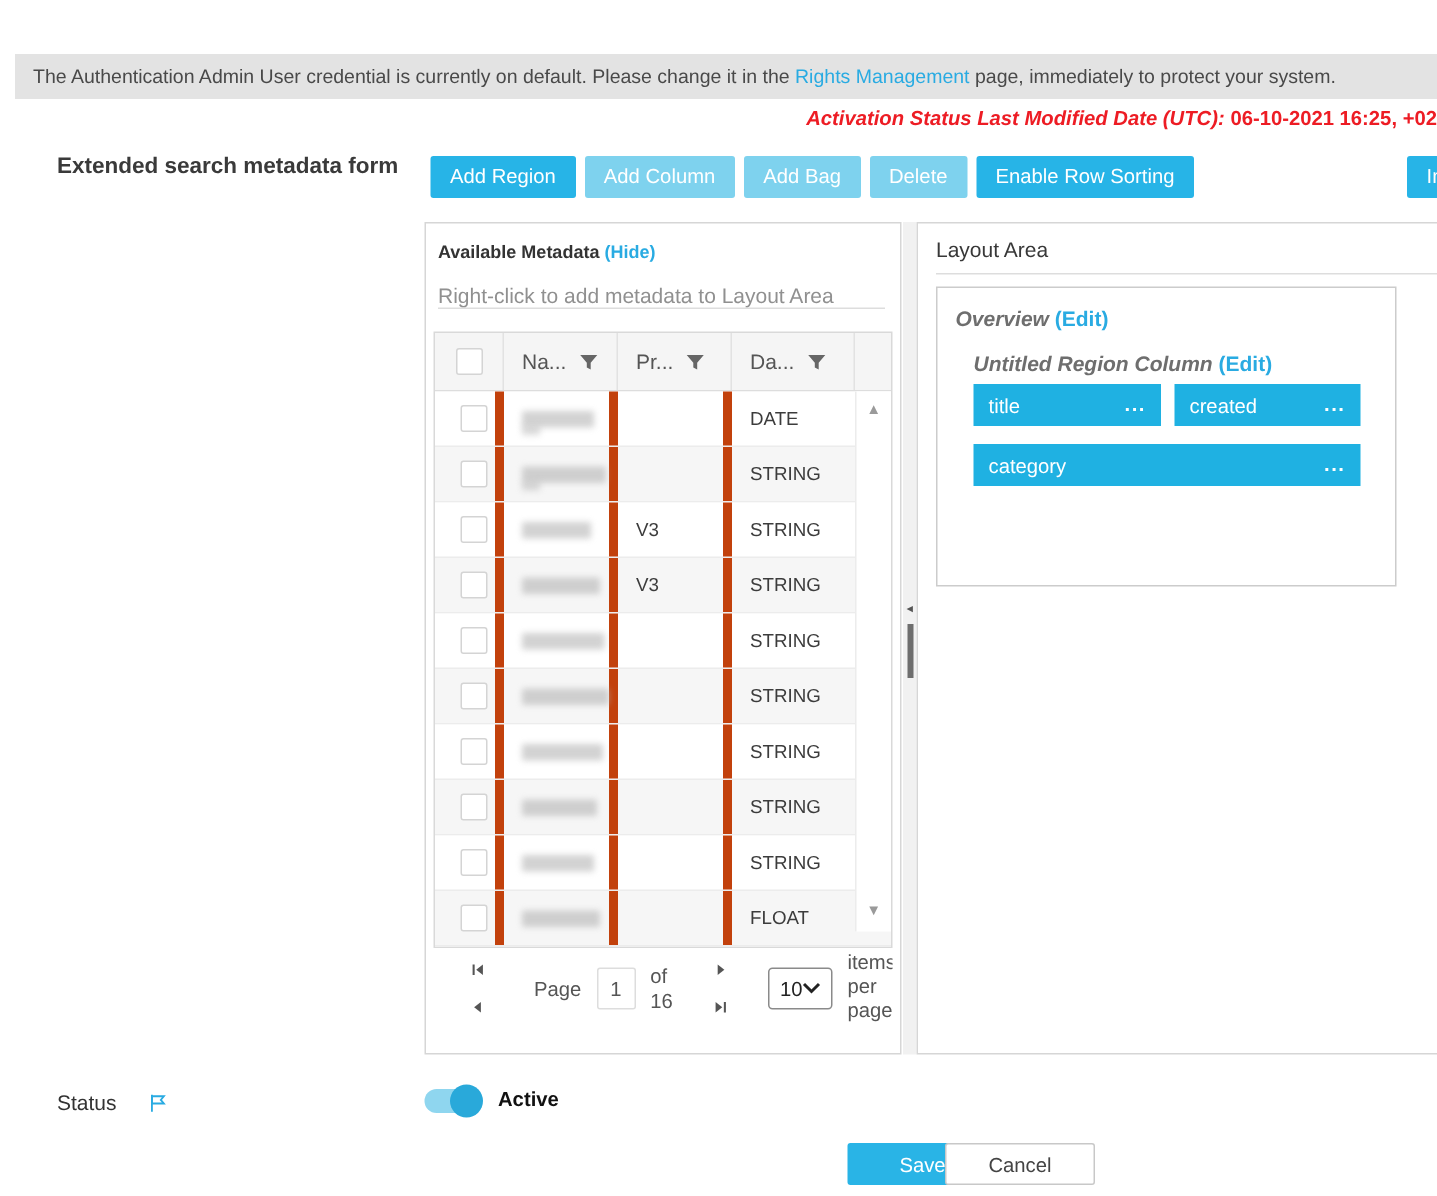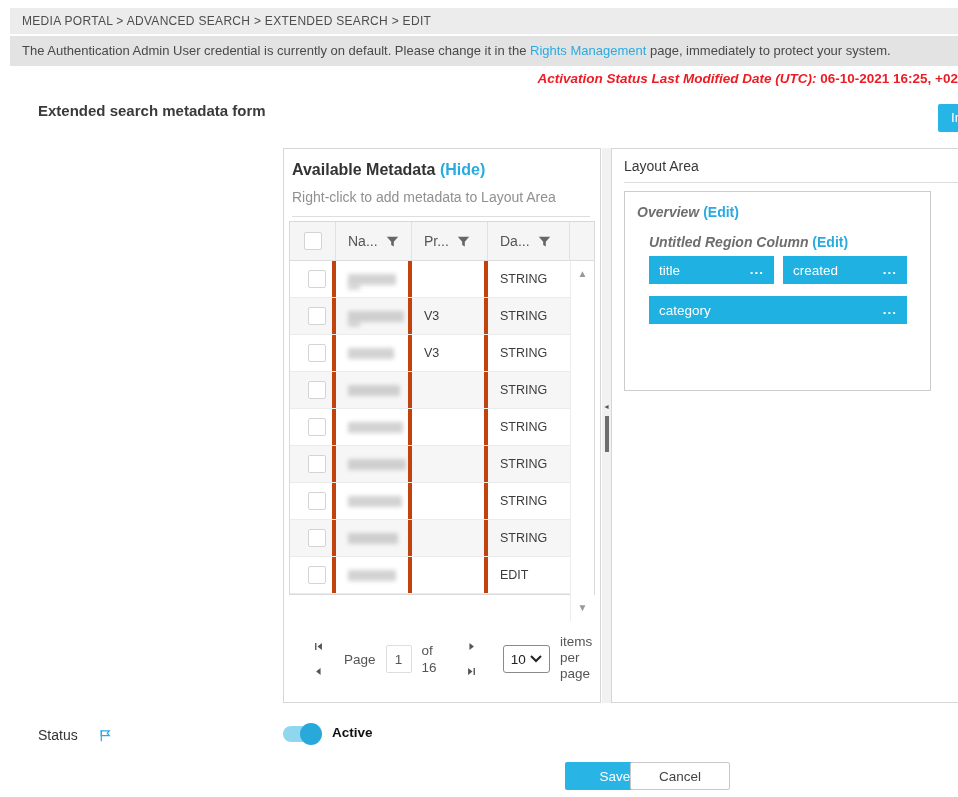--- a/index.html
+++ b/index.html
@@ -20,37 +20,37 @@
   
   .toolbar{position:absolute;left:287px;top:104px;display:flex;gap:6px;}
   .btn{height:28px;padding:0 13px;border:none;border-radius:2px;font-family:inherit;
        font-size:13.5px;color:#fff;background:#27b4e7;cursor:pointer;line-height:28px;}
   .btn.disabled{background:#7ed2ee;}
   .btn-cut{position:absolute;left:938px;top:104px;width:46px;text-align:left;}
 
   
   .left-panel{position:absolute;left:283px;top:148px;width:318px;height:555px;background:#fff;
               border:1px solid #d6d6d6;box-sizing:border-box;}
-  .panel-head{position:absolute;left:8px;top:12px;font-size:16px;color:#333;font-weight:600;}
+  .panel-head{position:absolute;left:8px;top:12px;font-size:12px;color:#333;font-weight:600;}
   .panel-head .link{font-weight:600;}
   .hint{position:absolute;left:8px;top:40px;width:298px;color:#909090;font-size:14px;
-        padding-bottom:11px;border-bottom:1px solid #ddd;}
+        border-bottom:1px solid #ddd;}
 
   .mtable{position:absolute;left:5px;top:72px;width:306px;border:1px solid #d9d9d9;box-sizing:border-box;}
   .thead{display:flex;height:38px;background:#f5f5f5;border-bottom:1px solid #ddd;}
   .th{display:flex;align-items:center;justify-content:flex-start;box-sizing:border-box;
       border-right:1px solid #e2e2e2;color:#555;font-size:14px;padding-left:12px;gap:8px;}
   .th:last-child,.td:last-child{border-right:none;}
   .c-check{width:46px;justify-content:center;padding-left:0;}
   .c-na{width:76px;}.c-pr{width:76px;}.c-da{width:82px;}.c-sc{width:24px;padding-left:0;}
   .tbody{position:relative;}
   .tr{display:flex;height:36px;border-bottom:1px solid #ececec;background:#fff;}
   .tr:last-child{border-bottom:none;}
   .tr:nth-child(even){background:#f6f6f6;}
-  .td{display:flex;align-items:center;box-sizing:border-box;border-right:4px solid #c2410c;
+  .td{display:flex;align-items:center;box-sizing:border-box;border-right:6px solid #c2410c;
       font-size:12.5px;color:#3c3c3c;padding-left:12px;}
   .checkbox{width:16px;height:16px;background:#fff;border:1px solid #d4d4d4;border-radius:2px;display:inline-block;}
   .blur{display:inline-block;height:11px;background:#aeaeae;opacity:.55;border-radius:1px;filter:blur(2px);}
   .tr:nth-child(1) .blur{width:48px;}.tr:nth-child(2) .blur{width:56px;}
   .tr:nth-child(3) .blur{width:46px;}.tr:nth-child(4) .blur{width:52px;}
   .tr:nth-child(5) .blur{width:55px;}.tr:nth-child(6) .blur{width:58px;}
   .tr:nth-child(7) .blur{width:54px;}.tr:nth-child(8) .blur{width:50px;}
   .tr:nth-child(9) .blur{width:48px;}.tr:nth-child(10) .blur{width:52px;}
   .tr:nth-child(1) .c-na::after,.tr:nth-child(2) .c-na::after{
       content:"";position:absolute;margin-top:16px;width:12px;height:6px;background:#b5b5b5;
@@ -59,21 +59,21 @@
   .vscroll{position:absolute;right:0;top:0;width:24px;height:360px;border-left:1px solid #ececec;
            display:flex;flex-direction:column;justify-content:space-between;align-items:center;
            padding:8px 0;box-sizing:border-box;background:#fff;}
   .sarrow{font-size:10px;color:#9a9a9a;line-height:10px;}
 
   
   .pager{position:absolute;left:5px;bottom:10px;width:306px;height:66px;display:flex;align-items:center;
          color:#555;font-size:13.5px;}
   .pg-arrows{display:flex;flex-direction:column;gap:14px;margin-left:24px;}
   .pg-btn{background:none;border:none;padding:0;line-height:0;cursor:pointer;}
-  .pg-label{margin-left:20px;}
+  .pg-label{margin-left:32px;}
   .pg-input{width:26px;height:28px;margin-left:10px;border:1px solid #ddd;border-radius:2px;
             text-align:center;font-size:13.5px;color:#555;font-family:inherit;box-sizing:border-box;}
   .pg-of{margin-left:10px;width:22px;line-height:17px;}
   .pg-size{margin-left:26px;width:50px;height:28px;border:1px solid #8a8a8a;border-radius:3px;
            display:flex;align-items:center;justify-content:space-between;padding:0 7px;
            box-sizing:border-box;color:#222;cursor:pointer;background:#fff;}
   .pg-per{margin-left:10px;width:38px;line-height:16px;overflow:hidden;height:50px;}
 
   
   .splitter{position:absolute;left:602px;top:148px;width:9px;height:555px;background:#f1f1f1;}
@@ -108,35 +108,39 @@
             border-radius:2px;color:#fff;font-size:13.5px;font-family:inherit;cursor:pointer;margin-left:41px;}
   .cancel-btn{position:absolute;left:630px;top:762px;width:100px;height:28px;background:#fff;
               border:1px solid #c8c8c8;border-radius:2px;color:#444;font-size:13.5px;font-family:inherit;cursor:pointer;text-align:center;}
   svg{display:block;}
 </style>
 </head>
 <body>
 
 <div class="page">
 
-  <div class="crumb-bar">
-    <span>MEDIA PORTAL &gt; ADVANCED SEARCH &gt; EXTENDED SEARCH &gt; EDIT</span>
-  </div>
 
   <div class="warn-bar">
     <span>The Authentication Admin User credential is currently on default. Please change it in the </span><a class="link">Rights Management</a><span> page, immediately to protect your system.</span>
   </div>
 
   <div class="act-line">
     <span class="act-label">Activation Status Last Modified Date (UTC):</span>
     <span class="act-value">06-10-2021 16:25, +02</span>
   </div>
 
   <div class="form-title">Extended search metadata form</div>
 
+  <div class="toolbar">
+    <button class="btn">Add Region</button>
+    <button class="btn disabled">Add Column</button>
+    <button class="btn disabled">Add Bag</button>
+    <button class="btn disabled">Delete</button>
+    <button class="btn">Enable Row Sorting</button>
+  </div>
   <button class="btn btn-cut">In</button>
 
   <div class="left-panel">
     <div class="panel-head">
       <span>Available Metadata</span>
       <a class="link">(Hide)</a>
     </div>
     <div class="hint">Right-click to add metadata to Layout Area</div>
 
     <div class="mtable">
@@ -173,20 +177,30 @@
 
       <div class="tbody">
         <div class="tr">
           <div class="td c-check">
               <span class="checkbox"></span>
             </div>
           <div class="td c-na">
               <span class="blur"></span>
             </div>
           <div class="td c-pr"></div>
+          <div class="td c-da">DATE</div>
+        </div>
+        <div class="tr">
+          <div class="td c-check">
+              <span class="checkbox"></span>
+            </div>
+          <div class="td c-na">
+              <span class="blur"></span>
+            </div>
+          <div class="td c-pr"></div>
           <div class="td c-da">STRING</div>
         </div>
         <div class="tr">
           <div class="td c-check">
               <span class="checkbox"></span>
             </div>
           <div class="td c-na">
               <span class="blur"></span>
             </div>
           <div class="td c-pr">V3</div>
@@ -253,21 +267,21 @@
           <div class="td c-da">STRING</div>
         </div>
         <div class="tr">
           <div class="td c-check">
               <span class="checkbox"></span>
             </div>
           <div class="td c-na">
               <span class="blur"></span>
             </div>
           <div class="td c-pr"></div>
-          <div class="td c-da">EDIT</div>
+          <div class="td c-da">FLOAT</div>
         </div>
 
         <div class="vscroll">
           <span class="sarrow">▲</span>
           <span class="sarrow">▼</span>
         </div>
       </div>
     </div>
 
     <div class="pager">

